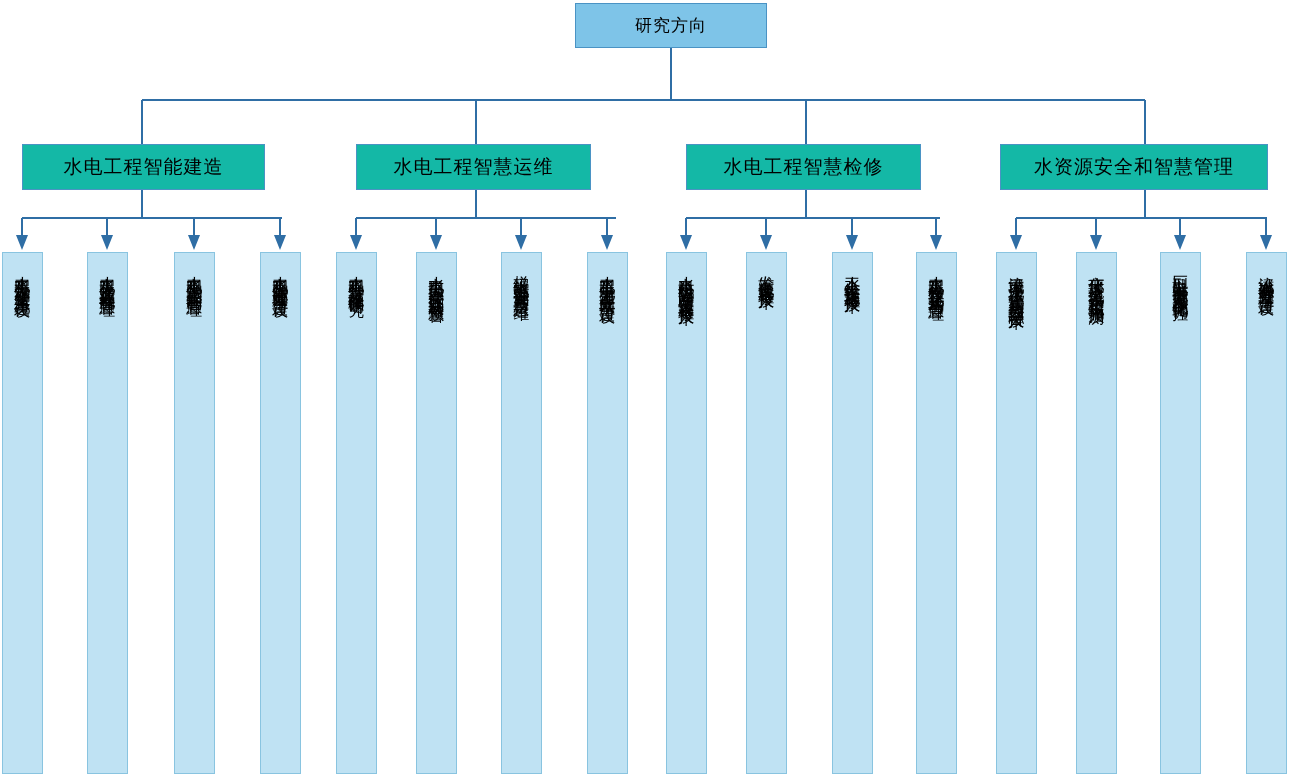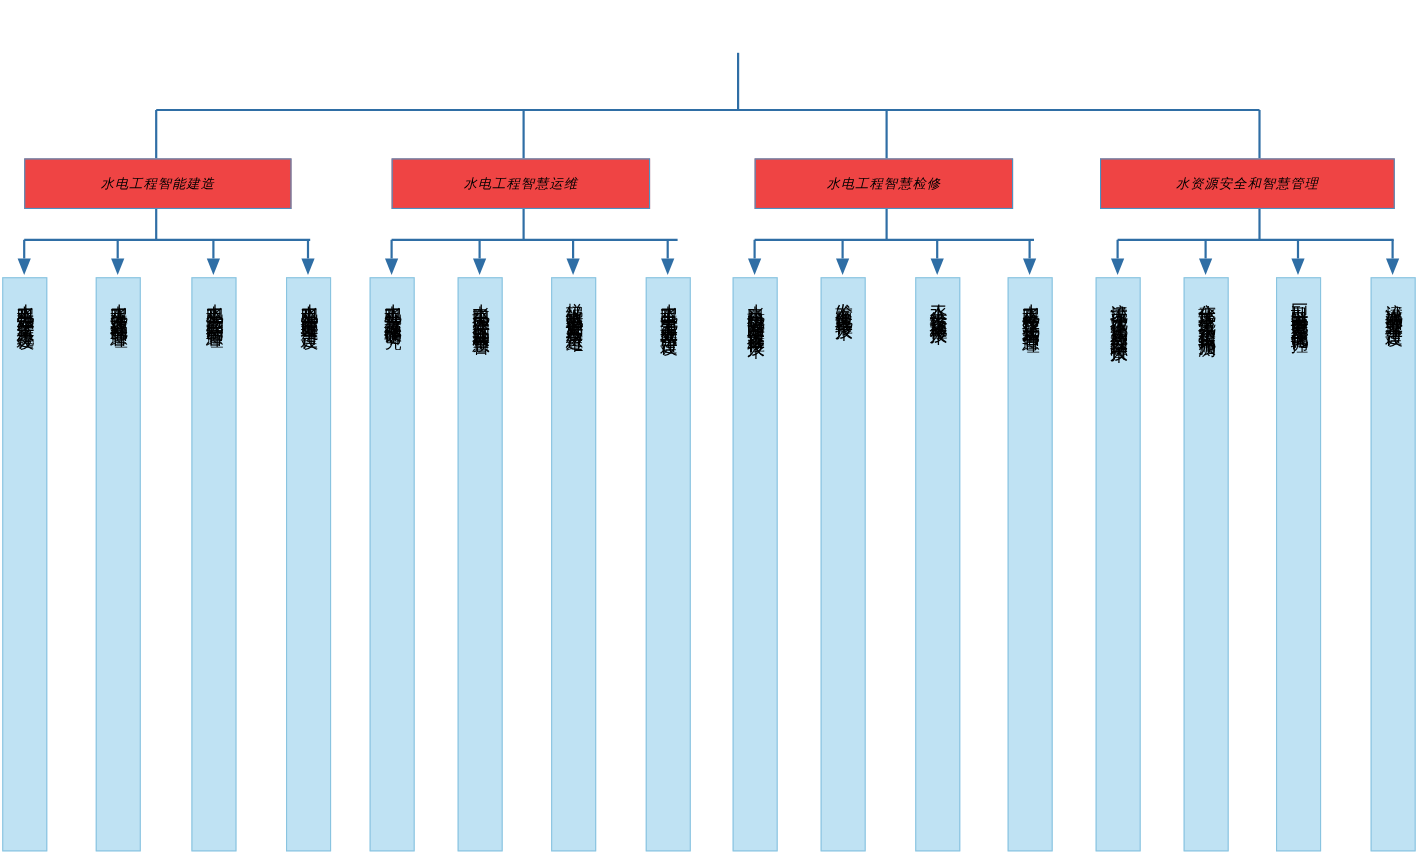--- a/index.html
+++ b/index.html
@@ -36,24 +36,23 @@
     color: #000000;
     font-size: 17px;
     letter-spacing: 1px;
   }
   .root {
     background: #7ec4e8;
     border: 1px solid #4a93c4;
     font-size: 17px;
   }
   .branch {
-    background: #ef4444;
+    background: #14b8a6;
     border: 1px solid #4a93c4;
-    font-size: 12px;
-    font-style: italic;
+    font-size: 19px;
   }
   .leaf {
     background: #bfe2f3;
     border: 1px solid #89c4e0;
     writing-mode: vertical-rl;
     text-orientation: upright;
     font-size: 16px;
     line-height: 1.35;
     padding: 10px 0;
     letter-spacing: 2px;
@@ -126,20 +125,23 @@
       <polygon points="846,235 858,235 852,250"></polygon>
       <polygon points="930,235 942,235 936,250"></polygon>
 
       <polygon points="1010,235 1022,235 1016,250"></polygon>
       <polygon points="1090,235 1102,235 1096,250"></polygon>
       <polygon points="1174,235 1186,235 1180,250"></polygon>
       <polygon points="1260,235 1272,235 1266,250"></polygon>
     </g>
   </svg>
 
+  <div class="node root" style="left:575px; top:3px; width:192px; height:45px;">
+    <span>研究方向</span>
+  </div>
 
   <div class="node branch" style="left:22px; top:144px; width:243px; height:46px;">
     <span>水电工程智能建造</span>
   </div>
   <div class="node branch" style="left:356px; top:144px; width:235px; height:46px;text-align:center;">
     <span>水电工程智慧运维</span>
   </div>
   <div class="node branch" style="left:686px; top:144px; width:235px; height:46px;">
     <span>水电工程智慧检修</span>
   </div>

